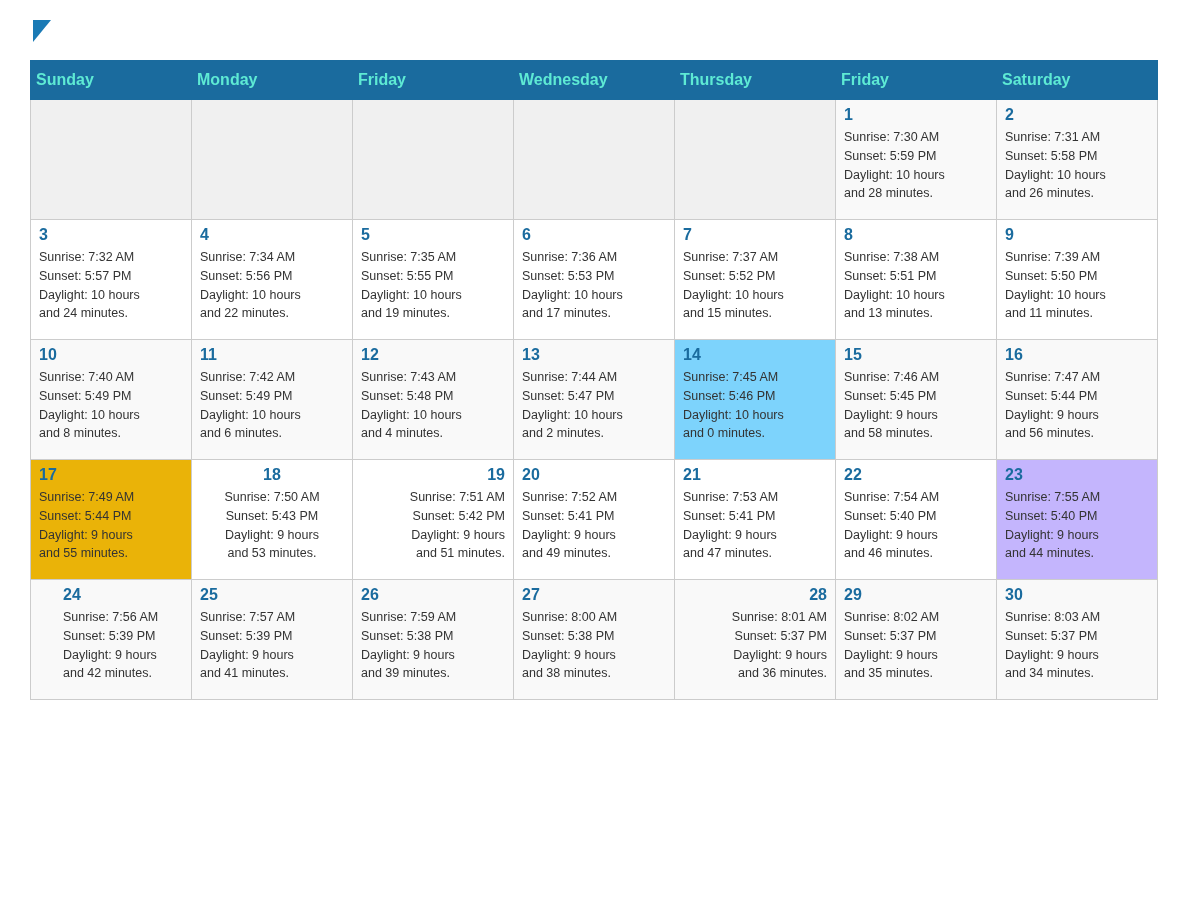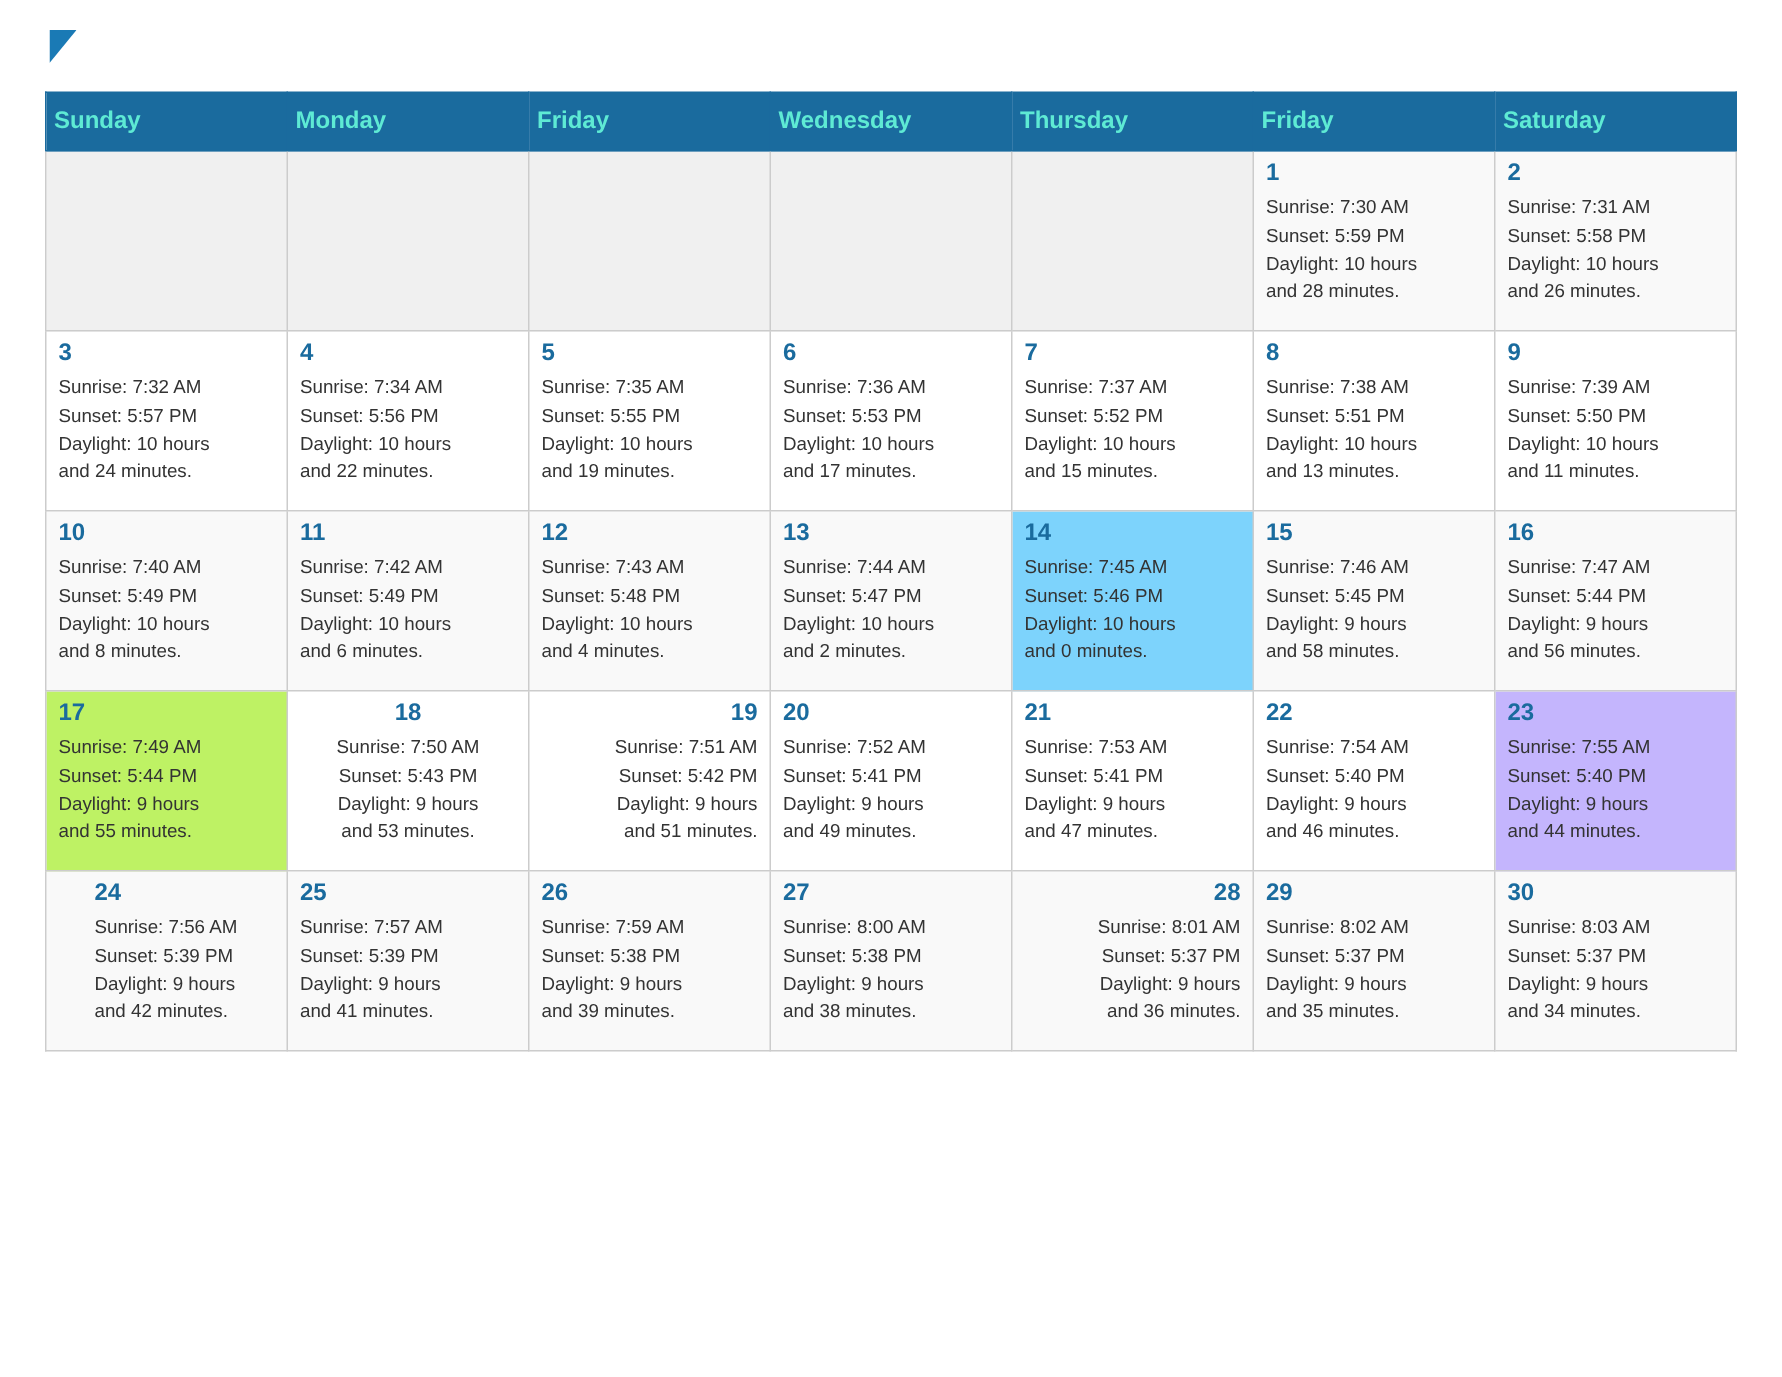--- a/index.html
+++ b/index.html
@@ -207,21 +207,21 @@
         <td style="background: rgb(249, 249, 249);">
           <span class="day-number">15</span>
           <div class="day-info">Sunrise: 7:46 AM<br>Sunset: 5:45 PM<br>Daylight: 9 hours<br>and 58 minutes.</div>
         </td>
         <td style="background: rgb(249, 249, 249);">
           <span class="day-number">16</span>
           <div class="day-info">Sunrise: 7:47 AM<br>Sunset: 5:44 PM<br>Daylight: 9 hours<br>and 56 minutes.</div>
         </td>
       </tr>
       <tr>
-        <td style="background: #bef264;">
+        <td style="background: #eab308;">
           <span class="day-number">17</span>
           <div class="day-info">Sunrise: 7:49 AM<br>Sunset: 5:44 PM<br>Daylight: 9 hours<br>and 55 minutes.</div>
         </td>
         <td style="background: rgb(255, 255, 255); text-align: center;">
           <span class="day-number">18</span>
           <div class="day-info">Sunrise: 7:50 AM<br>Sunset: 5:43 PM<br>Daylight: 9 hours<br>and 53 minutes.</div>
         </td>
         <td style="background: rgb(255, 255, 255); text-align: right;">
           <span class="day-number">19</span>
           <div class="day-info">Sunrise: 7:51 AM<br>Sunset: 5:42 PM<br>Daylight: 9 hours<br>and 51 minutes.</div>

